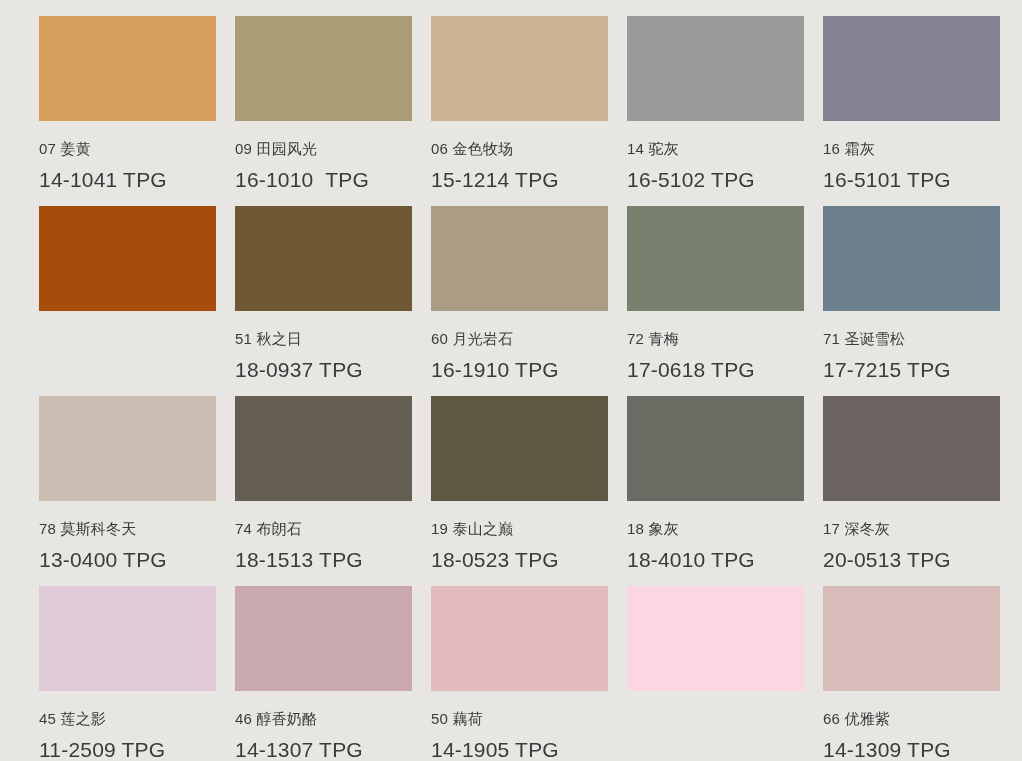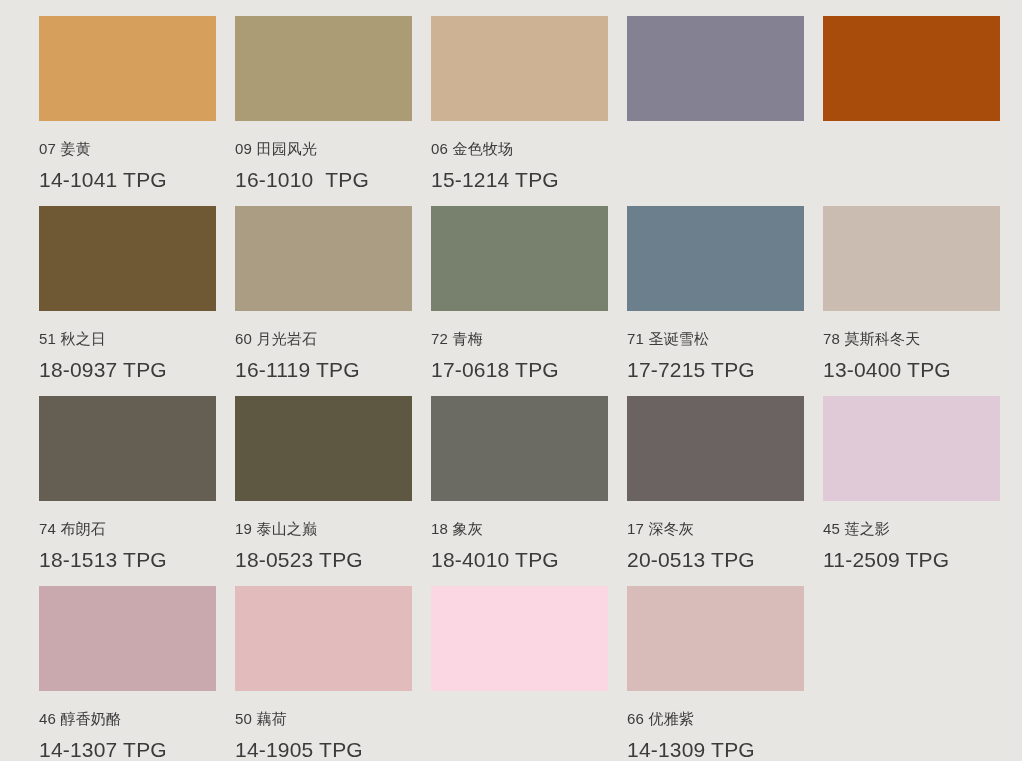--- a/index.html
+++ b/index.html
@@ -76,37 +76,48 @@
       </div>
     </div>
     <div class="swatch-cell">
       <div class="swatch-chip" style="background: rgb(205, 179, 148);"></div>
       <div class="swatch-caption">
         <span class="swatch-name">06 金色牧场</span>
         <span class="swatch-code">15-1214 TPG</span>
       </div>
     </div>
     <div class="swatch-cell">
+      <div class="swatch-chip" style="background: rgb(156, 153, 155);"></div>
+      <div class="swatch-caption">
+        <span class="swatch-name">14 驼灰</span>
+        <span class="swatch-code">16-5102 TPG</span>
+      </div>
+    </div>
+    <div class="swatch-cell">
       <div class="swatch-chip" style="background: rgb(132, 130, 146);"></div>
+      <div class="swatch-caption">
+        <span class="swatch-name">16 霜灰</span>
+        <span class="swatch-code">16-5101 TPG</span>
+      </div>
     </div>
     <div class="swatch-cell">
       <div class="swatch-chip" style="background: rgb(168, 76, 12);"></div>
     </div>
     <div class="swatch-cell">
       <div class="swatch-chip" style="background: rgb(110, 89, 52);"></div>
       <div class="swatch-caption">
         <span class="swatch-name">51 秋之日</span>
         <span class="swatch-code">18-0937 TPG</span>
       </div>
     </div>
     <div class="swatch-cell">
       <div class="swatch-chip" style="background: rgb(171, 156, 132);"></div>
       <div class="swatch-caption">
         <span class="swatch-name">60 月光岩石</span>
-        <span class="swatch-code">16-1119 TPG</span>
+        <span class="swatch-code">16-1910 TPG</span>
       </div>
     </div>
     <div class="swatch-cell">
       <div class="swatch-chip" style="background: rgb(120, 129, 109);"></div>
       <div class="swatch-caption">
         <span class="swatch-name">72 青梅</span>
         <span class="swatch-code">17-0618 TPG</span>
       </div>
     </div>
     <div class="swatch-cell">

